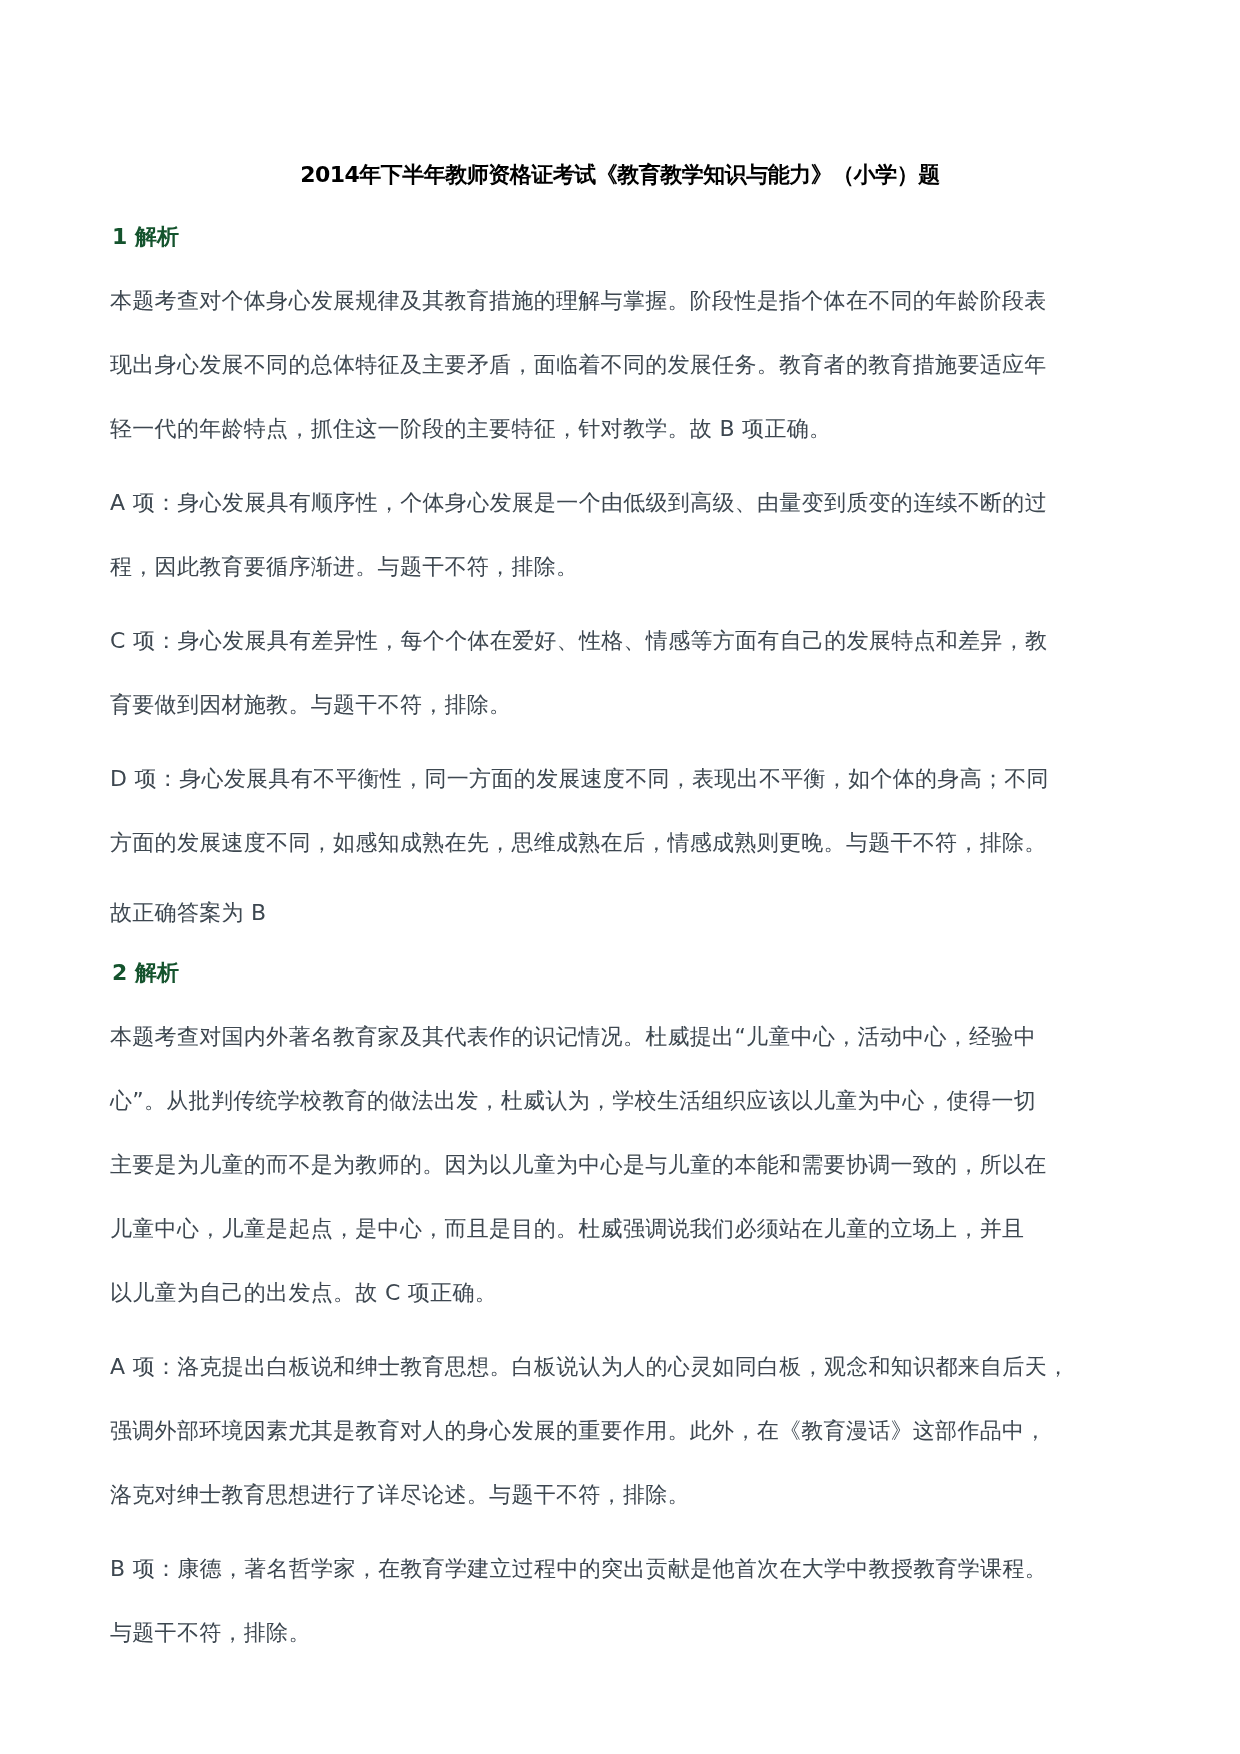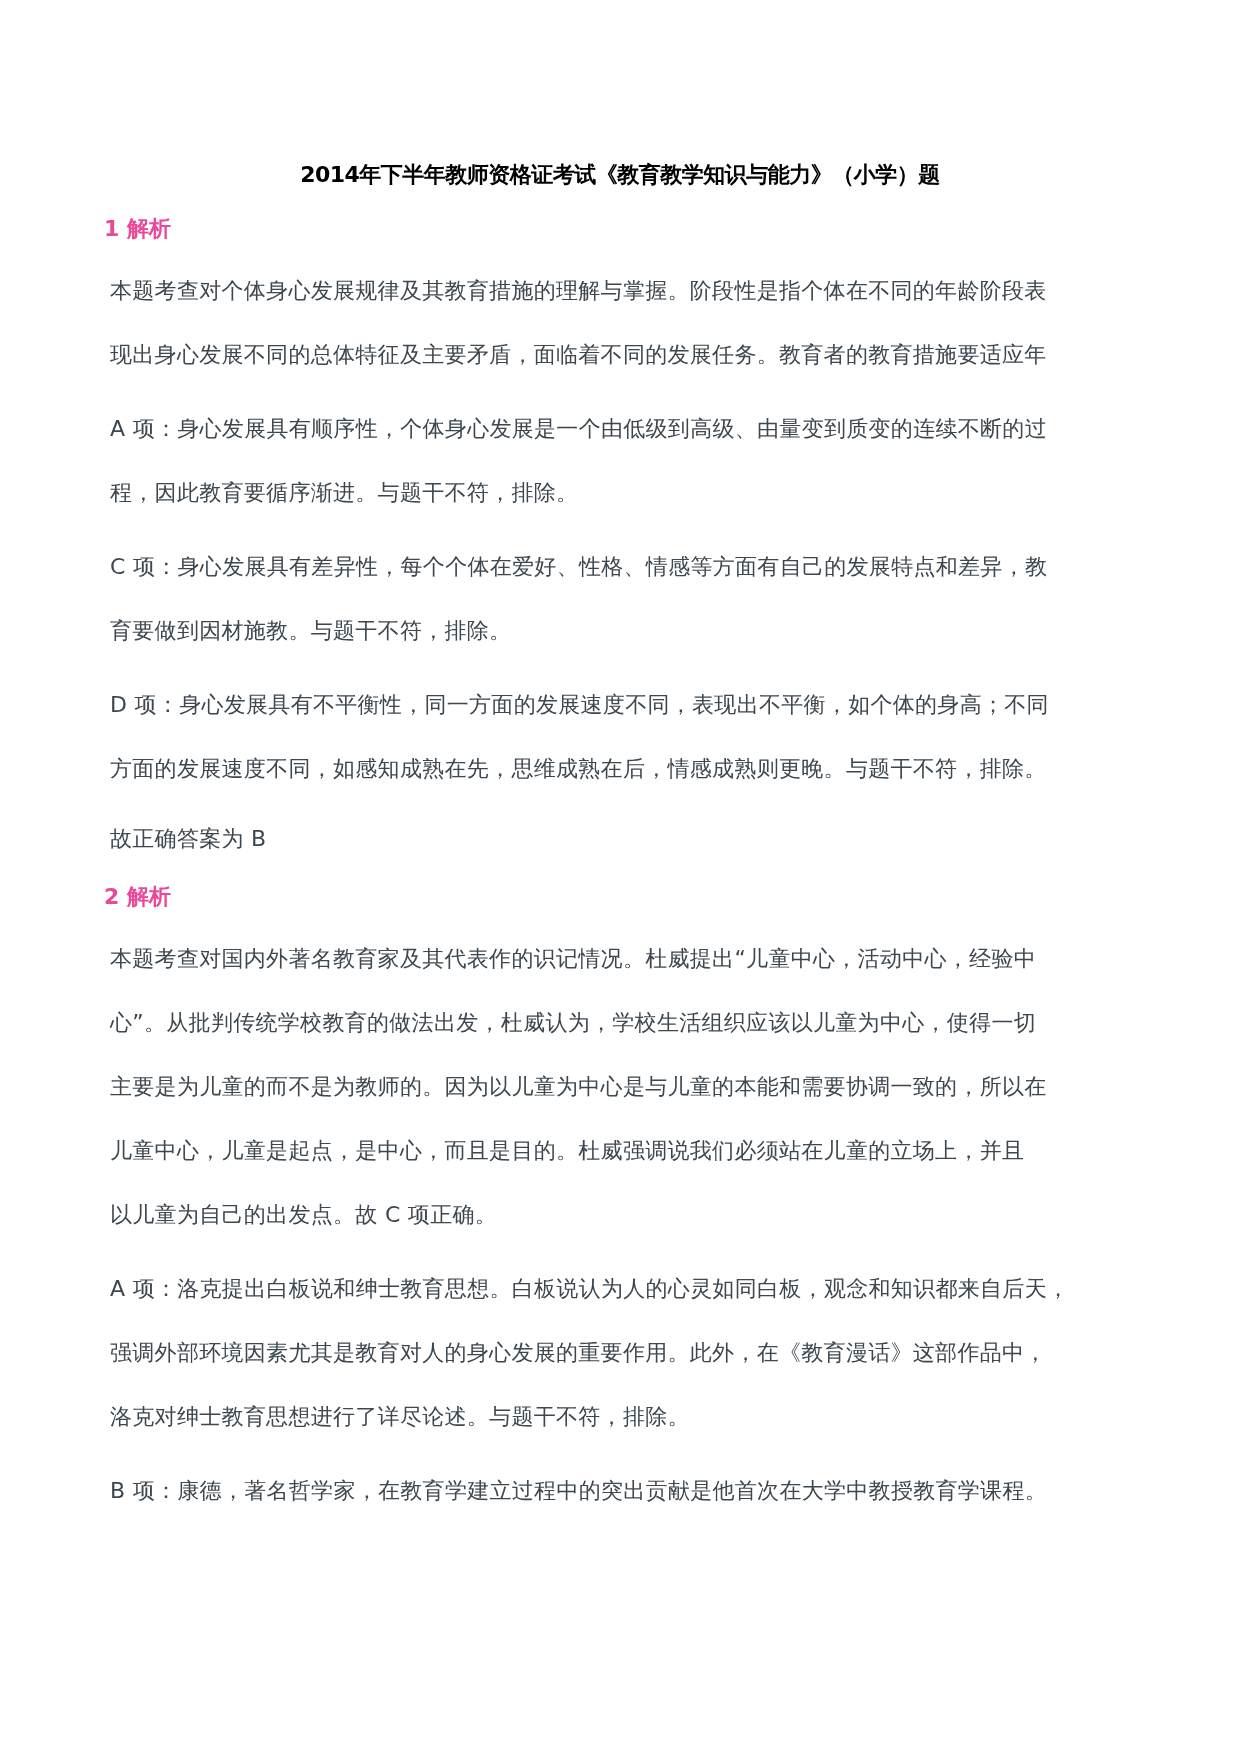--- a/index.html
+++ b/index.html
@@ -36,24 +36,24 @@
       position: absolute;
       left: 100px;
       top: 205px;
       width: 1050px;
       font-family: "DejaVu Sans", "Liberation Sans", sans-serif;
       color: #3d4750;
     }
     .heading {
       font-weight: bold;
       font-size: 22px;
-      color: #ec4899;
+      color: #14532d;
       height: 40px;
       line-height: 40px;
-      margin: 4px;
+      margin: 12px;
     }
     .para {
       font-size: 22px;
       line-height: 64px;
       margin: 10px;
       letter-spacing: 0.3px;
       white-space: nowrap;
     }
     .line {
       display: block;
@@ -67,20 +67,21 @@
 <div class="page">
   <div class="title">2014年下半年教师资格证考试《教育教学知识与能力》（小学）题</div>
 
   <div class="content">
 
     <div>
       <div class="heading">1 解析</div>
       <div class="para">
         <span class="line">本题考查对个体身心发展规律及其教育措施的理解与掌握。阶段性是指个体在不同的年龄阶段表</span>
         <span class="line">现出身心发展不同的总体特征及主要矛盾，面临着不同的发展任务。教育者的教育措施要适应年</span>
+        <span class="line">轻一代的年龄特点，抓住这一阶段的主要特征，针对教学。故 B 项正确。</span>
       </div>
       <div class="para">
         <span class="line">A 项：身心发展具有顺序性，个体身心发展是一个由低级到高级、由量变到质变的连续不断的过</span>
         <span class="line">程，因此教育要循序渐进。与题干不符，排除。</span>
       </div>
       <div class="para">
         <span class="line">C 项：身心发展具有差异性，每个个体在爱好、性格、情感等方面有自己的发展特点和差异，教</span>
         <span class="line">育要做到因材施教。与题干不符，排除。</span>
       </div>
       <div class="para">
@@ -101,17 +102,18 @@
         <span class="line">儿童中心，儿童是起点，是中心，而且是目的。杜威强调说我们必须站在儿童的立场上，并且</span>
         <span class="line">以儿童为自己的出发点。故 C 项正确。</span>
       </div>
       <div class="para">
         <span class="line">A 项：洛克提出白板说和绅士教育思想。白板说认为人的心灵如同白板，观念和知识都来自后天，</span>
         <span class="line">强调外部环境因素尤其是教育对人的身心发展的重要作用。此外，在《教育漫话》这部作品中，</span>
         <span class="line">洛克对绅士教育思想进行了详尽论述。与题干不符，排除。</span>
       </div>
       <div class="para">
         <span class="line">B 项：康德，著名哲学家，在教育学建立过程中的突出贡献是他首次在大学中教授教育学课程。</span>
+        <span class="line">与题干不符，排除。</span>
       </div>
     </div>
 
   </div>
 </div>
 
 </body></html>

